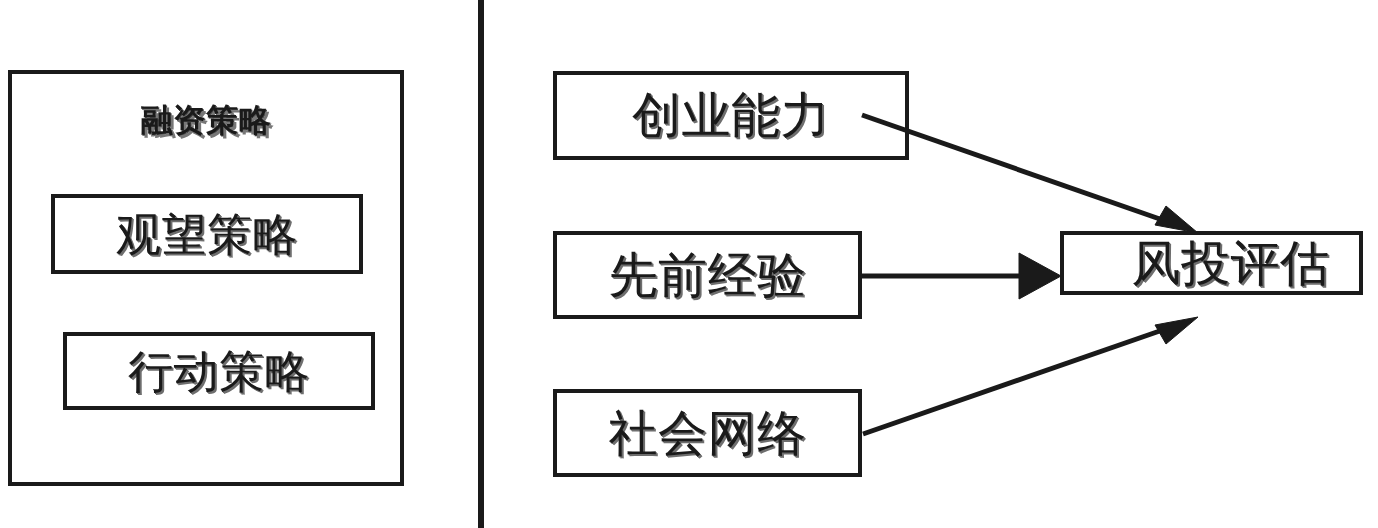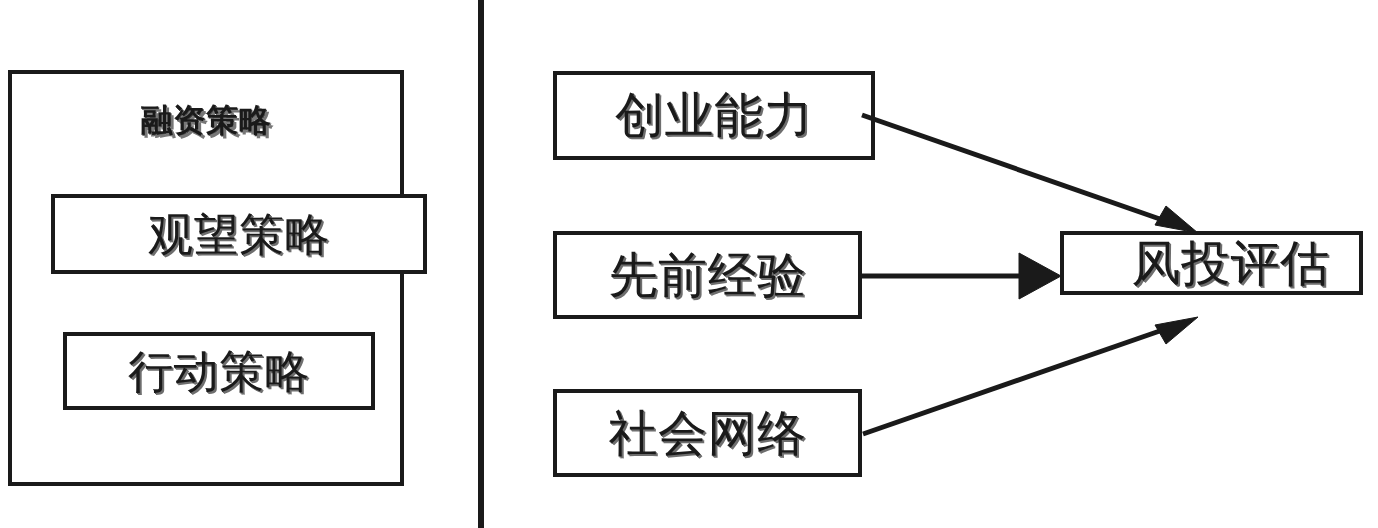--- a/index.html
+++ b/index.html
@@ -69,32 +69,32 @@
 </style>
 </head>
 <body>
 
 <div id="canvas">
 
   <div class="box outer-box" style="left:8px; top:70px; width:396px; height:416px;">
 
     <div class="label label-group-title" style="top:30px;">融资策略</div>
 
-    <div class="box" style="left:39px; top:120px; width:376px; height:80px;justify-content:center;">
+    <div class="box" style="left:39px; top:120px; width:312px; height:80px;justify-content:center;">
       <span class="label label-box">观望策略</span>
     </div>
 
     <div class="box" style="left:39px; top:258px; width:312px; height:78px;margin-left:12px;">
       <span class="label label-box">行动策略</span>
     </div>
   </div>
 
   <div class="divider" style="left:478px; top:0px; width:6px; height:528px;"></div>
 
-  <div class="box" style="left:553px; top:71px; width:322px; height:89px;">
+  <div class="box" style="left:553px; top:71px; width:356px; height:89px;">
     <span class="label label-box-big">创业能力</span>
   </div>
 
   <div class="box" style="left:553px; top:389px; width:309px; height:88px;">
     <span class="label label-box-big">社会网络</span>
   </div>
 
   <div class="box" style="left:553px; top:231px; width:309px; height:88px;">
     <span class="label label-box-big">先前经验</span>
   </div>

